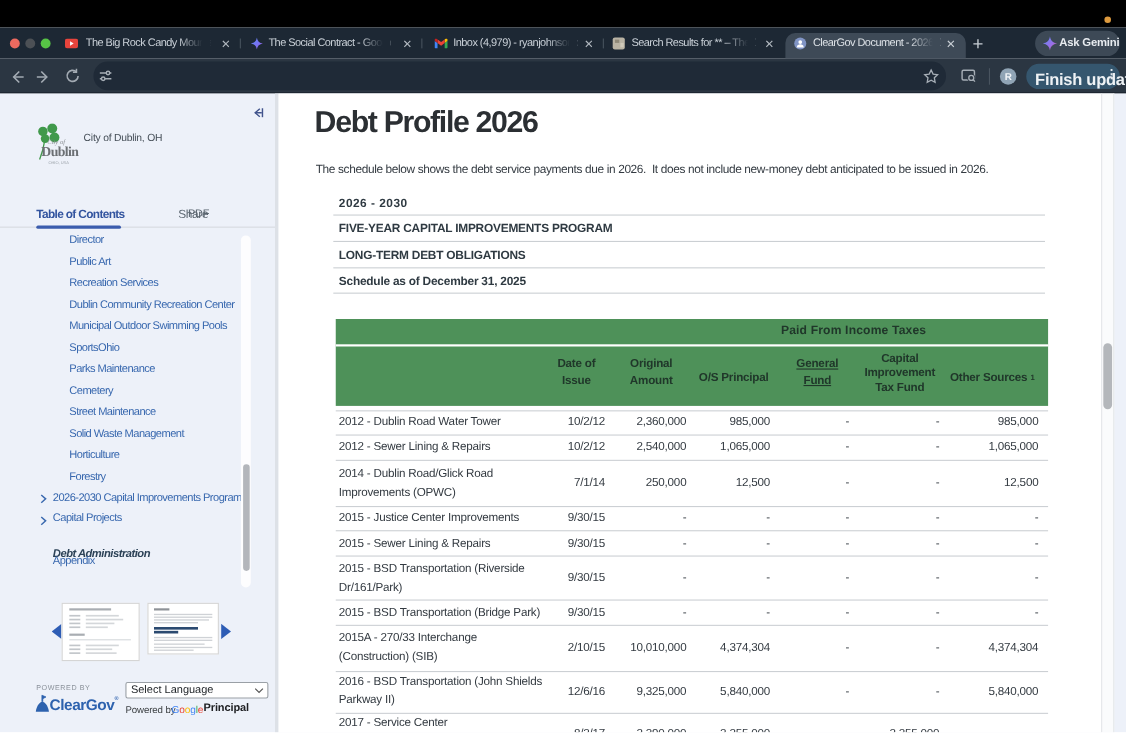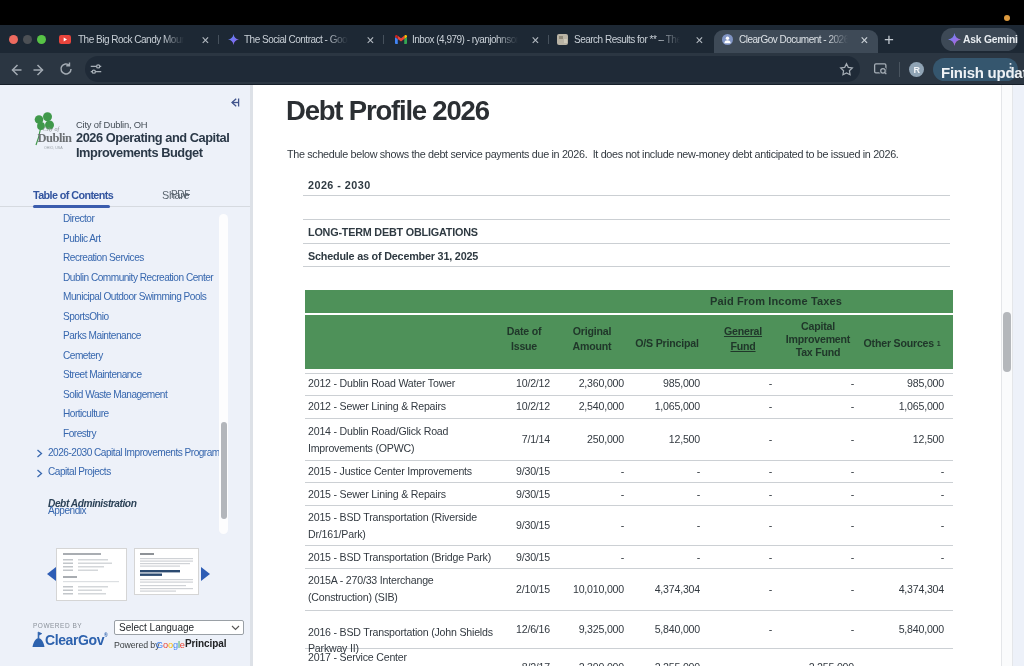--- a/index.html
+++ b/index.html
@@ -177,21 +177,20 @@
         <circle cx="18.5" cy="4.8" r="4.5"></circle>
         <circle cx="20.5" cy="13" r="4.5"></circle>
         <circle cx="12" cy="14" r="3.9"></circle>
       </g>
 <path d="M11.5 16.5 C 10.5 23 9 28 7 33" stroke="#40994b" stroke-width="1.2" fill="none"></path>
 <text x="14" y="18.5" font-size="6" fill="#8a8f93" font-family="Liberation Serif,serif" font-style="italic">City of</text>
 <text x="8.5" y="29.5" font-size="12.5" fill="#6b6f73" font-family="Liberation Serif,serif" font-weight="bold" letter-spacing="-0.5">Dublin</text>
 <text x="15" y="37" font-size="3.6" fill="#9aa1a8">OHIO, USA</text>
 </svg>
 <div class="a nw" style="left:76px;top:119px;font-size:9.4px;letter-spacing:-0.2px;color:#454e57;">City of Dublin, OH</div>
-<div class="a" style="left:76px;top:131px;width:165px;font-size:12.8px;line-height:14.5px;font-weight:bold;color:#2a3847;letter-spacing:-0.45px;">2026 Operating and Capital Improvements Budget</div>
 
 <div class="a nw" style="left:33px;top:189px;font-size:10.8px;letter-spacing:-0.6px;font-weight:bold;color:#32549f;">Table of Contents</div>
 <div class="a nw" style="left:127px;top:189px;font-size:10px;letter-spacing:-0.3px;color:#5b6670;margin-left:44px;">PDF</div>
 <div class="a nw" style="left:162px;top:189px;font-size:10.8px;letter-spacing:-0.3px;color:#5b6670;">Share</div>
 <div class="a" style="left:0px;top:206px;width:250px;height:1px;background:#d6dae0;"></div>
 <div class="a" style="left:33px;top:205px;width:77px;height:3px;background:#3b5cad;border-radius:2px;"></div>
 
 <div class="a sblink nw" style="left:63px;top:213px;">Director</div>
 <div class="a sblink nw" style="left:63px;top:232.5px;">Public Art</div>
 <div class="a sblink nw" style="left:63px;top:252px;">Recreation Services</div>
@@ -274,20 +273,21 @@
     </svg>
 <div class="a nw" style="left:114px;top:640px;font-size:8.8px;letter-spacing:-0.1px;color:#3c4043;">Powered by</div>
 <div class="a nw" style="left:156px;top:639.5px;font-size:9.2px;letter-spacing:-0.15px;"><span style="color:#4285f4">G</span><span style="color:#ea4335">o</span><span style="color:#fbbc05">o</span><span style="color:#4285f4">g</span><span style="color:#34a853">l</span><span style="color:#ea4335">e</span></div>
 <div class="a nw" style="left:185px;top:638px;font-size:10px;font-weight:bold;color:#202124;letter-spacing:-0.1px;">Principal</div>
 
 <div class="a nw" style="left:286px;top:94.5px;font-size:27.5px;font-weight:bold;color:#2b2f33;letter-spacing:-1.2px;">Debt Profile 2026</div>
 <div class="a nw" style="left:287px;top:148px;font-size:10.8px;letter-spacing:-0.33px;color:#333a41;">The schedule below shows the debt service payments due in 2026.&nbsp; It does not include new-money debt anticipated to be issued in 2026.</div>
 
 <div class="a schd nw" style="left:308px;top:179px;letter-spacing:0.45px;">2026 - 2030</div>
 <div class="a shr" style="top:195px;"></div>
+<div class="a schd nw" style="left:308px;top:202px;">FIVE-YEAR CAPITAL IMPROVEMENTS PROGRAM</div>
 <div class="a shr" style="top:219px;"></div>
 <div class="a schd nw" style="left:308px;top:226px;">LONG-TERM DEBT OBLIGATIONS</div>
 <div class="a shr" style="top:242.5px;"></div>
 <div class="a schd nw" style="left:308px;top:250px;">Schedule as of December 31, 2025</div>
 <div class="a shr" style="top:266px;"></div>
 
 <div class="a" id="tbl" style="left:305px;top:290px;width:648px;height:376px;overflow:hidden;">
 
   <div class="a" style="left:0;top:0;width:648px;height:79px;background:#4e9159;"></div>
   <div class="a" style="left:0;top:23px;width:648px;height:2px;background:#fff;"></div>
@@ -367,21 +367,21 @@
   <div class="a num nw" style="right:9px;top:259.5px;">-</div>
 
   <div class="a num" style="left:3px;top:282px;line-height:16.5px;">2015A - 270/33 Interchange<br>(Construction) (SIB)</div>
   <div class="a num nw" style="right:403px;top:291.5px;">2/10/15</div>
   <div class="a num nw" style="right:329px;top:291.5px;">10,010,000</div>
   <div class="a num nw" style="right:253px;top:291.5px;">4,374,304</div>
   <div class="a num nw" style="right:181px;top:291.5px;">-</div>
   <div class="a num nw" style="right:99px;top:291.5px;">-</div>
   <div class="a num nw" style="right:9px;top:291.5px;">4,374,304</div>
 
-  <div class="a num" style="left:3px;top:321.5px;width:200px;line-height:16.5px;margin-top:12px;">2016 - BSD Transportation (John Shields Parkway II)</div>
+  <div class="a num" style="left:3px;top:321.5px;width:200px;line-height:16.5px;">2016 - BSD Transportation (John Shields Parkway II)</div>
   <div class="a num nw" style="right:403px;top:331.5px;">12/6/16</div>
   <div class="a num nw" style="right:329px;top:331.5px;">9,325,000</div>
   <div class="a num nw" style="right:253px;top:331.5px;">5,840,000</div>
   <div class="a num nw" style="right:181px;top:331.5px;">-</div>
   <div class="a num nw" style="right:99px;top:331.5px;">-</div>
   <div class="a num nw" style="right:9px;top:331.5px;">5,840,000</div>
 
   <div class="a num nw" style="left:3px;top:360px;">2017 - Service Center</div>
   <div class="a num nw" style="right:403px;top:369.5px;">8/2/17</div>
   <div class="a num nw" style="right:329px;top:369.5px;">2,390,000</div>

